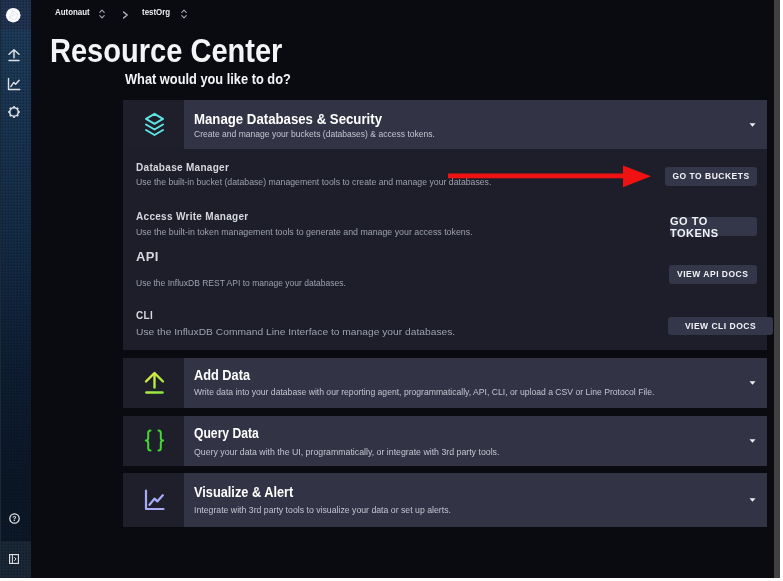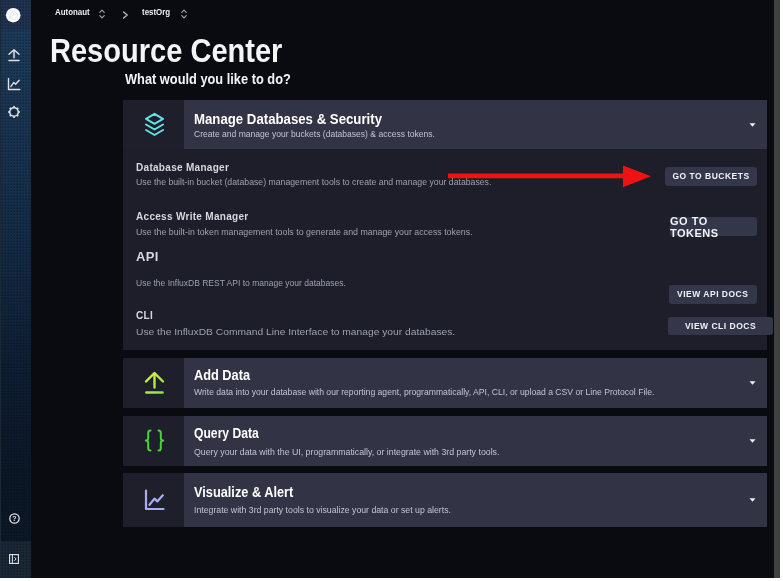--- a/index.html
+++ b/index.html
@@ -125,18 +125,18 @@
 <div class="t" style="left:136px;top:162.7px;font-size:10px;color:#d6d8df;font-weight:700;letter-spacing:0.3px;">Database Manager</div>
 <div class="t" style="left:136px;top:178.1px;font-size:9.3px;color:#9da1b0;transform:scaleX(0.9355);transform-origin:0 50%;">Use the built-in bucket (database) management tools to create and manage your databases.</div>
 <div class="t" style="left:136px;top:212.0px;font-size:10px;color:#d6d8df;font-weight:700;letter-spacing:0.3px;">Access Write Manager</div>
 <div class="t" style="left:136px;top:227.5px;font-size:9.3px;color:#9da1b0;transform:scaleX(0.948);transform-origin:0 50%;">Use the built-in token management tools to generate and manage your access tokens.</div>
 <div class="t" style="left:136px;top:250px;font-size:13px;color:#d6d8df;font-weight:700;letter-spacing:0.3px;">API</div>
 <div class="t" style="left:136px;top:278.7px;font-size:9.3px;color:#9da1b0;transform:scaleX(0.915);transform-origin:0 50%;">Use the InfluxDB REST API to manage your databases.</div>
 <div class="t" style="left:136px;top:310.5px;font-size:10px;color:#d6d8df;font-weight:700;letter-spacing:0.3px;">CLI</div>
 <div class="t" style="left:136px;top:328.3px;font-size:9.3px;color:#9da1b0;transform:scaleX(1.103);transform-origin:0 50%;">Use the InfluxDB Command Line Interface to manage your databases.</div>
 <div class="abs" style="left:665px;top:166.5px;width:92px;height:19.5px;background:#343649;border-radius:3px;display:flex;align-items:center;justify-content:center;font-size:8.5px;font-weight:700;letter-spacing:0.5px;color:#f2f3f6">GO TO BUCKETS</div>
 <div class="abs" style="left:670px;top:217px;width:87px;height:19px;background:#343649;border-radius:3px;display:flex;align-items:center;justify-content:center;font-size:11px;font-weight:700;letter-spacing:0.5px;color:#f2f3f6">GO TO TOKENS</div>
-<div class="abs" style="left:668.5px;top:285px;width:88.5px;height:18.5px;background:#343649;border-radius:3px;display:flex;align-items:center;justify-content:center;font-size:8.5px;font-weight:700;letter-spacing:0.5px;color:#f2f3f6">VIEW API DOCS</div>
+<div class="abs" style="left:668.5px;top:265px;width:88.5px;height:18.5px;background:#343649;border-radius:3px;display:flex;align-items:center;justify-content:center;font-size:8.5px;font-weight:700;letter-spacing:0.5px;color:#f2f3f6">VIEW API DOCS</div>
 <div class="abs" style="left:668px;top:316.5px;width:105px;height:18.5px;background:#343649;border-radius:3px;display:flex;align-items:center;justify-content:center;font-size:8.5px;font-weight:700;letter-spacing:0.5px;color:#f2f3f6">VIEW CLI DOCS</div>
 <svg class="abs" style="left:446px;top:163px" width="207" height="26" viewBox="0 0 207 26" fill="#ee1212">
 <rect x="2" y="10.5" width="179" height="4.8"></rect>
 <path d="M177 2.5 L205 13.2 L177 24.2 Z"></path>
 </svg>
 </div>
 </body></html>

